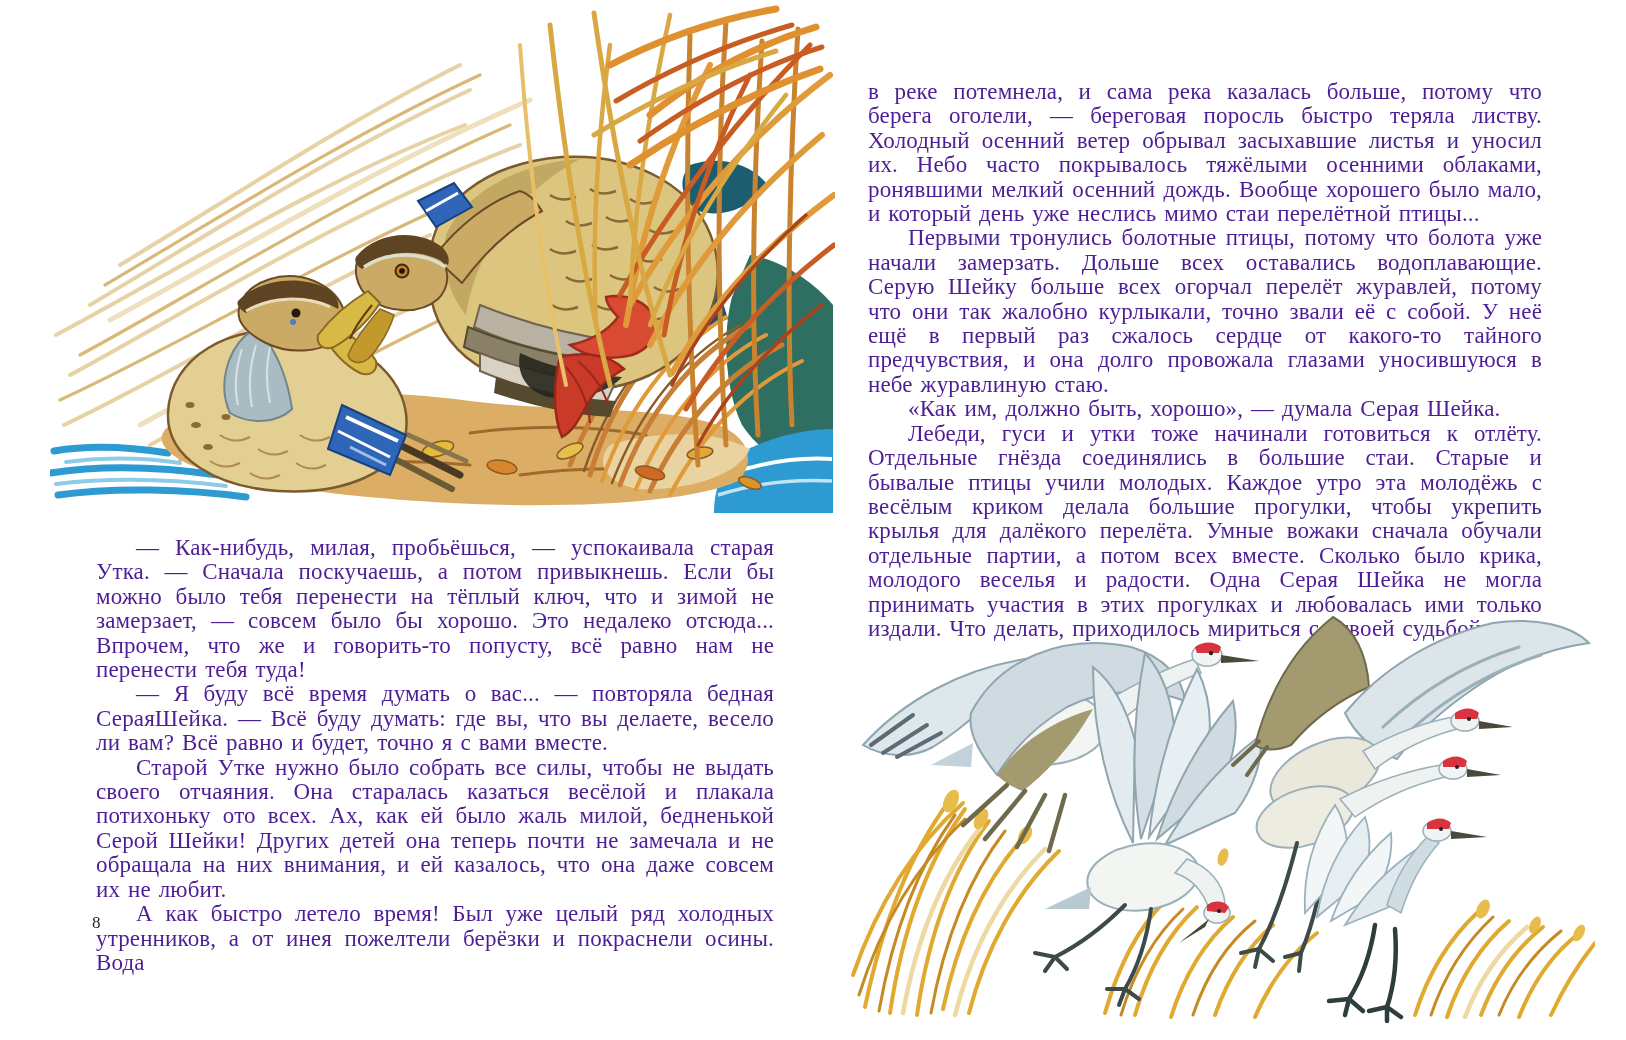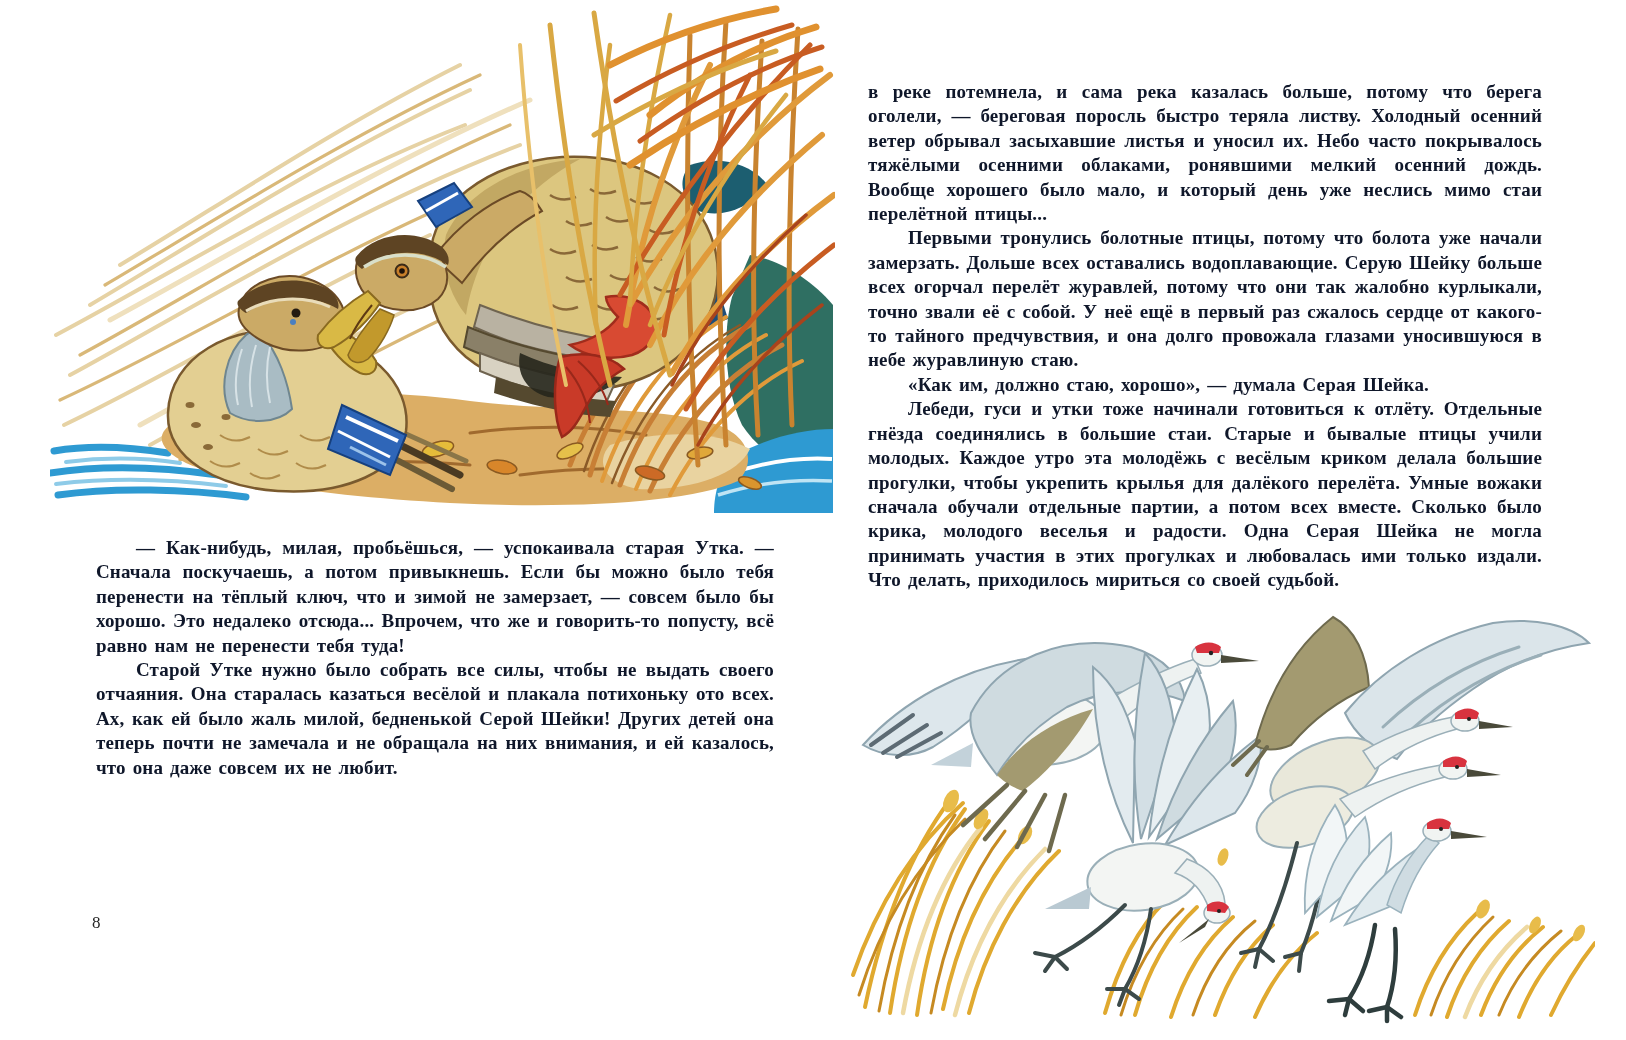--- a/index.html
+++ b/index.html
@@ -5,22 +5,22 @@
   html, body { margin:0; padding:0; }
   body {
     width:1626px; height:1040px; background:#ffffff; overflow:hidden;
     font-family:"Liberation Serif","DejaVu Serif",serif;
   }
   .spread { position:relative; width:1626px; height:1040px; background:#ffffff; }
   figure.illus { position:absolute; margin:0; padding:0; }
   .ducks  { left:50px;  top:5px;   width:785px; height:510px; }
   .cranes { left:835px; top:595px; width:760px; height:430px; }
   .textblock {
-    position:absolute; color:#0f172a; font-size:19px; line-height:24.4px;
-    text-align:justify; word-spacing:2px; letter-spacing:0.15px;font-weight:bold;
+    position:absolute; color:#4c1d95; font-size:23px; line-height:24.4px;
+    text-align:justify; word-spacing:2px; letter-spacing:0.15px;
   }
   .textblock p { margin:0; text-indent:40px; }
   .textblock p.no-indent { text-indent:0; }
   .left-text  { left:96px;  top:536px; width:678px; }
   .right-text { left:868px; top:80px;  width:674px; }
   .pagenum { position:absolute; left:92px; top:913px; font-size:17px; color:#262626; }
 </style>
 </head>
 <body>
 
@@ -252,32 +252,34 @@
           </g>
           <g stroke="#d9a843" stroke-width="5">
             <path d="M544 130 C 600 96 662 66 726 46"></path>
           </g>
         </g>
       </svg>
     </figure>
 
     <div class="textblock left-text">
       <p>— Как-нибудь, милая, пробьёшься, — успокаивала старая Утка. — Сначала поскучаешь, а потом привыкнешь. Если бы можно было тебя перенести на тёплый ключ, что и зимой не замерзает, — совсем было бы хорошо. Это недалеко отсюда... Впрочем, что же и говорить-то попусту, всё равно нам не перенести тебя туда!</p>
+      <p>— Я буду всё время думать о вас... — повторяла бедная СераяШейка. — Всё буду думать: где вы, что вы делаете, весело ли вам? Всё равно и будет, точно я с вами вместе.</p>
       <p>Старой Утке нужно было собрать все силы, чтобы не выдать своего отчаяния. Она старалась казаться весёлой и плакала потихоньку ото всех. Ах, как ей было жаль милой, бедненькой Серой Шейки! Других детей она теперь почти не замечала и не обращала на них внимания, и ей казалось, что она даже совсем их не любит.</p>
+      <p>А как быстро летело время! Был уже целый ряд холодных утренников, а от инея пожелтели берёзки и покраснели осины. Вода</p>
     </div>
 
     <div class="pagenum">8</div>
   </section>
 
   <section>
 
     <div class="textblock right-text">
       <p class="no-indent">в реке потемнела, и сама река казалась больше, потому что берега оголели, — береговая поросль быстро теряла листву. Холодный осенний ветер обрывал засыхавшие листья и уносил их. Небо часто покрывалось тяжёлыми осенними облаками, ронявшими мелкий осенний дождь. Вообще хорошего было мало, и который день уже неслись мимо стаи перелётной птицы...</p>
       <p>Первыми тронулись болотные птицы, потому что болота уже начали замерзать. Дольше всех оставались водоплавающие. Серую Шейку больше всех огорчал перелёт журавлей, потому что они так жалобно курлыкали, точно звали её с собой. У неё ещё в первый раз сжалось сердце от какого-то тайного предчувствия, и она долго провожала глазами уносившуюся в небе журавлиную стаю.</p>
-      <p>«Как им, должно стаю, хорошо», — думала Серая Шейка.</p>
+      <p>«Как им, должно быть, хорошо», — думала Серая Шейка.</p>
       <p>Лебеди, гуси и утки тоже начинали готовиться к отлёту. Отдельные гнёзда соединялись в большие стаи. Старые и бывалые птицы учили молодых. Каждое утро эта молодёжь с весёлым криком делала большие прогулки, чтобы укрепить крылья для далёкого перелёта. Умные вожаки сначала обучали отдельные партии, а потом всех вместе. Сколько было крика, молодого веселья и радости. Одна Серая Шейка не могла принимать участия в этих прогулках и любовалась ими только издали. Что делать, приходилось мириться со своей судьбой.</p>
     </div>
 
     <figure class="illus cranes">
       <svg viewBox="0 0 760 430" width="760" height="430" xmlns="http://www.w3.org/2000/svg">
 
         <g fill="none" stroke-linecap="round">
           <g stroke="#e0a92f" stroke-width="4">
             <path d="M30 412 C 45 340 70 265 115 205"></path>
             <path d="M55 418 C 66 344 88 272 130 214"></path>

